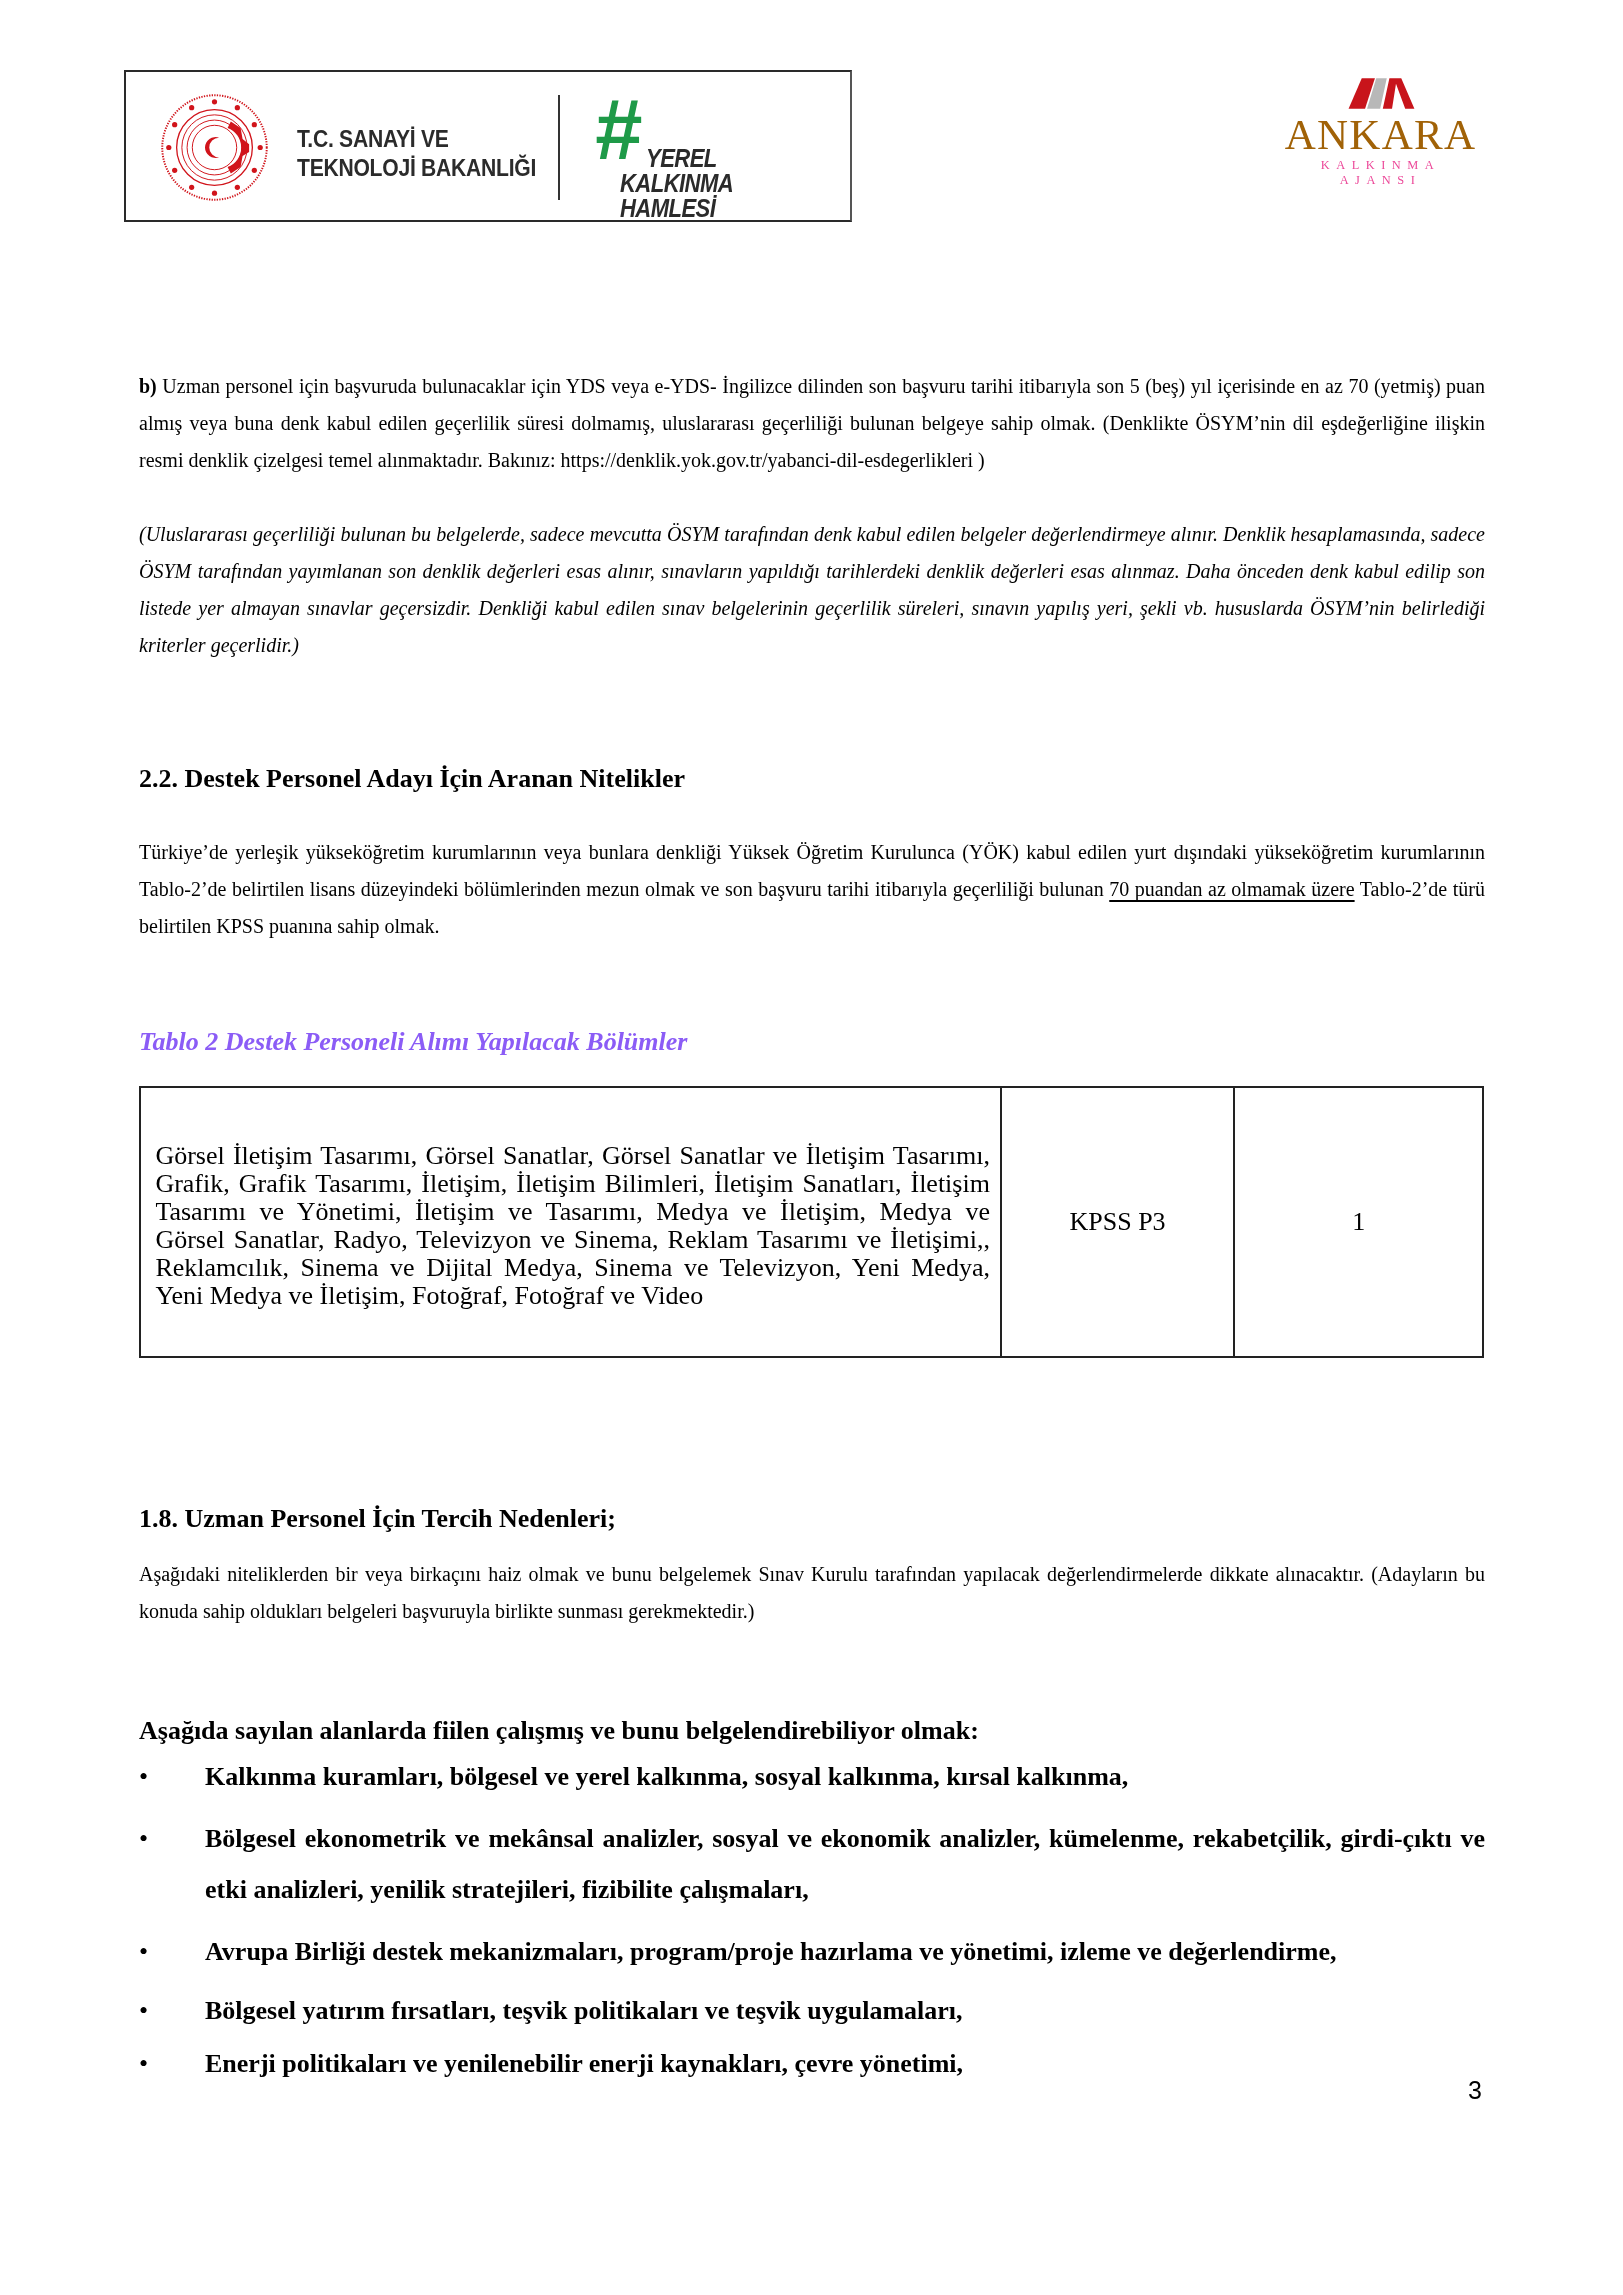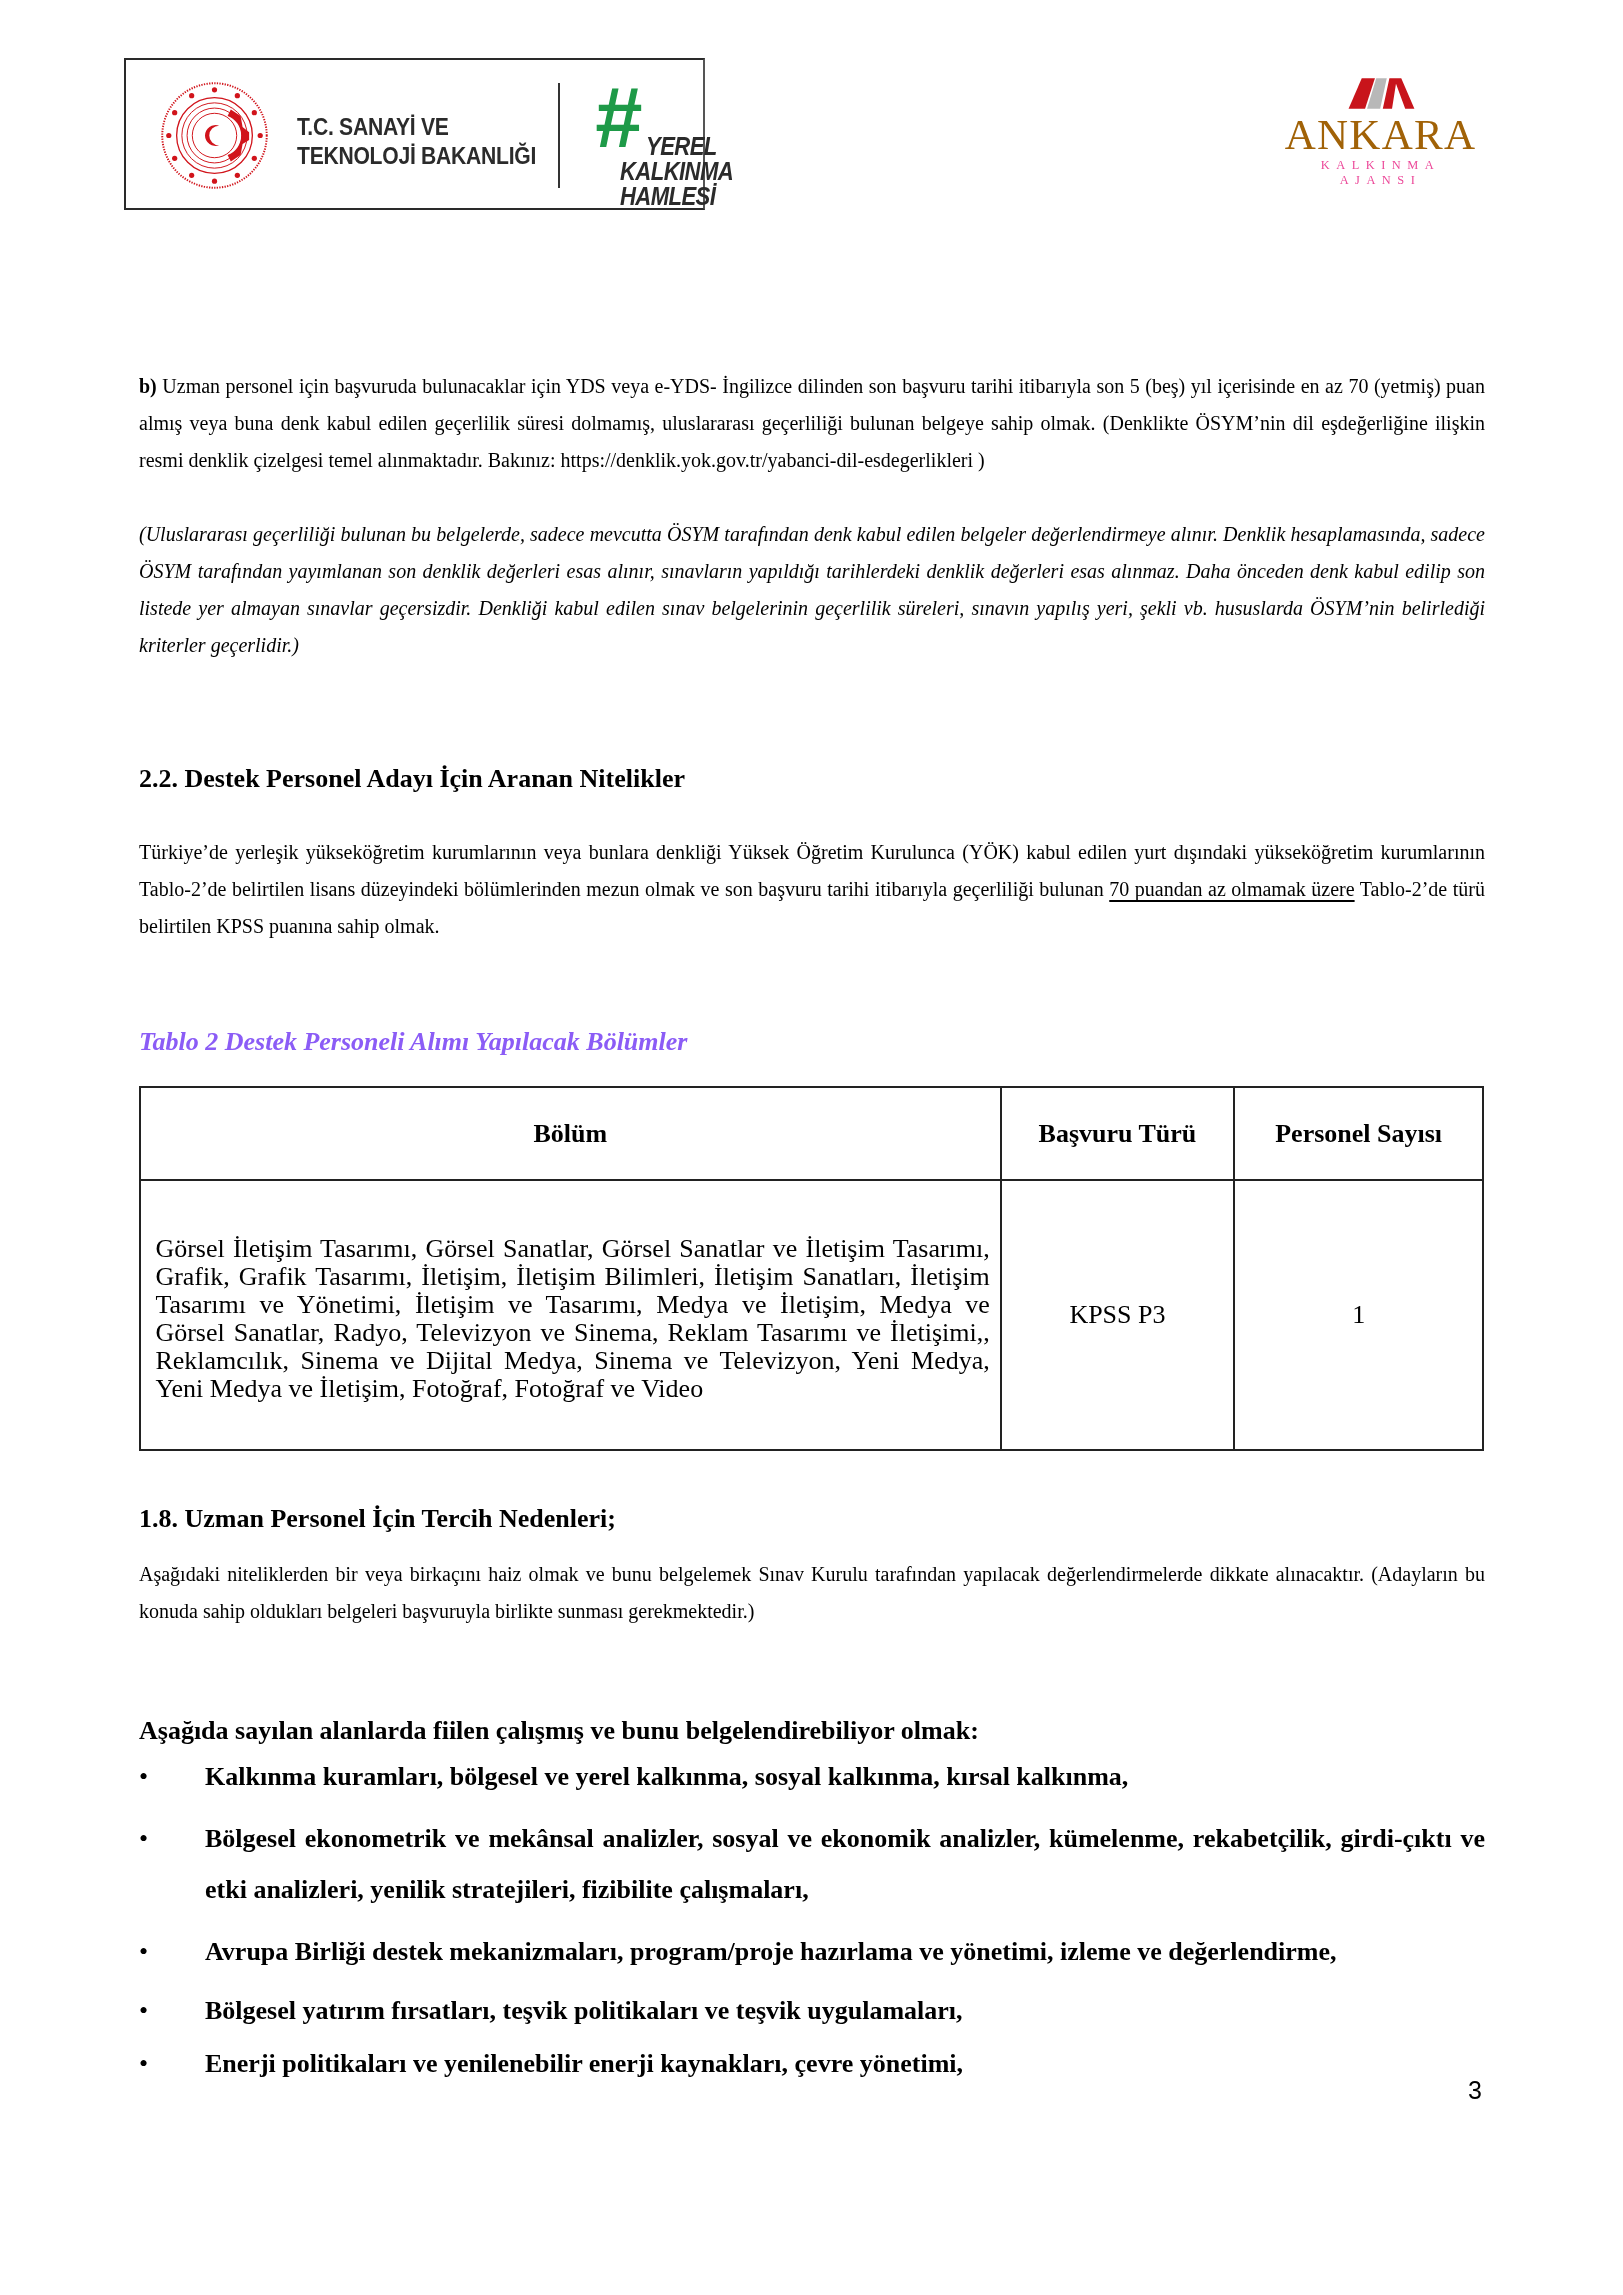--- a/index.html
+++ b/index.html
@@ -1,20 +1,20 @@
 <!DOCTYPE html>
 <html style="font-size:10.5px"><head>
 <meta charset="utf-8">
 <style>
   html, body { margin: 0; padding: 0; background: #ffffff; }
   body { width: 1623px; height: 2295px; position: relative; overflow: hidden;
          font-family: "Liberation Serif", serif; color: #000; }
 
   
-  .logo-box { position: absolute; left: 124px; top: 58px; width: 581px; height: 152px;
+  .logo-box { position: absolute; left: 124px; top: 70px; width: 728px; height: 152px;
               border: 2px solid #2a2a2a; border-right-color:#555; box-sizing: border-box; background:#fff; }
   .emblem { position: absolute; left: 33px; top: 19.6px; width: 111px; height: 111px; }
   .ministry-text { position: absolute; left: 171px; top: 52px; font-family: "Liberation Sans", sans-serif;
                    font-weight: bold; font-size: 24px; line-height: 29px; color: #2b2b2b; letter-spacing: -0.3px;
                    transform: scaleX(0.88); transform-origin: left top; }
   .vdivider { position: absolute; left: 432px; top: 23px; width: 2px; height: 105px; background: #333; }
   .yerel { position: absolute; left: 468px; top: 18.3px; width: 131px; height: 118px; }
   .yerel .hash { position: absolute; left: 0; top: 0; font-family: "Liberation Sans", sans-serif;
                  font-weight: bold; font-style: italic; font-size: 85px; line-height: 79px; color: #1e9a48; }
   .yerel .ytxt { position: absolute; font-family: "Liberation Sans", sans-serif; font-weight: bold;
@@ -111,25 +111,20 @@
 </div>
 
 <div class="caption" style="top:1025px;">Tablo 2 Destek Personeli Alımı Yapılacak Bölümler</div>
 <table class="t2">
   <colgroup>
       <col style="width:862px">
       <col style="width:234px">
       <col style="width:249px">
     </colgroup>
   <tbody>
-      <tr>
-    <th>Bölüm</th>
-    <th>Başvuru Türü</th>
-    <th>Personel Sayısı</th>
-  </tr>
   <tr style="height:270px;border-radius:6px;">
     <td class="bolum">Görsel İletişim Tasarımı, Görsel Sanatlar, Görsel Sanatlar ve İletişim Tasarımı, Grafik, Grafik Tasarımı, İletişim, İletişim Bilimleri, İletişim Sanatları, İletişim Tasarımı ve Yönetimi, İletişim ve Tasarımı, Medya ve İletişim, Medya ve Görsel Sanatlar, Radyo, Televizyon ve Sinema, Reklam Tasarımı ve İletişimi,, Reklamcılık, Sinema ve Dijital Medya, Sinema ve Televizyon, Yeni Medya, Yeni Medya ve İletişim, Fotoğraf, Fotoğraf ve Video</td>
     <td class="center">KPSS P3</td>
     <td class="center">1</td>
   </tr>
 </tbody>
   </table>
 
 <div class="heading" style="top:1502px;">1.8. Uzman Personel İçin Tercih Nedenleri;</div>
 <div class="block" style="top:1556px;">Aşağıdaki niteliklerden bir veya birkaçını haiz olmak ve bunu belgelemek Sınav Kurulu tarafından yapılacak değerlendirmelerde dikkate alınacaktır. (Adayların bu konuda sahip oldukları belgeleri başvuruyla birlikte sunması gerekmektedir.)</div>

